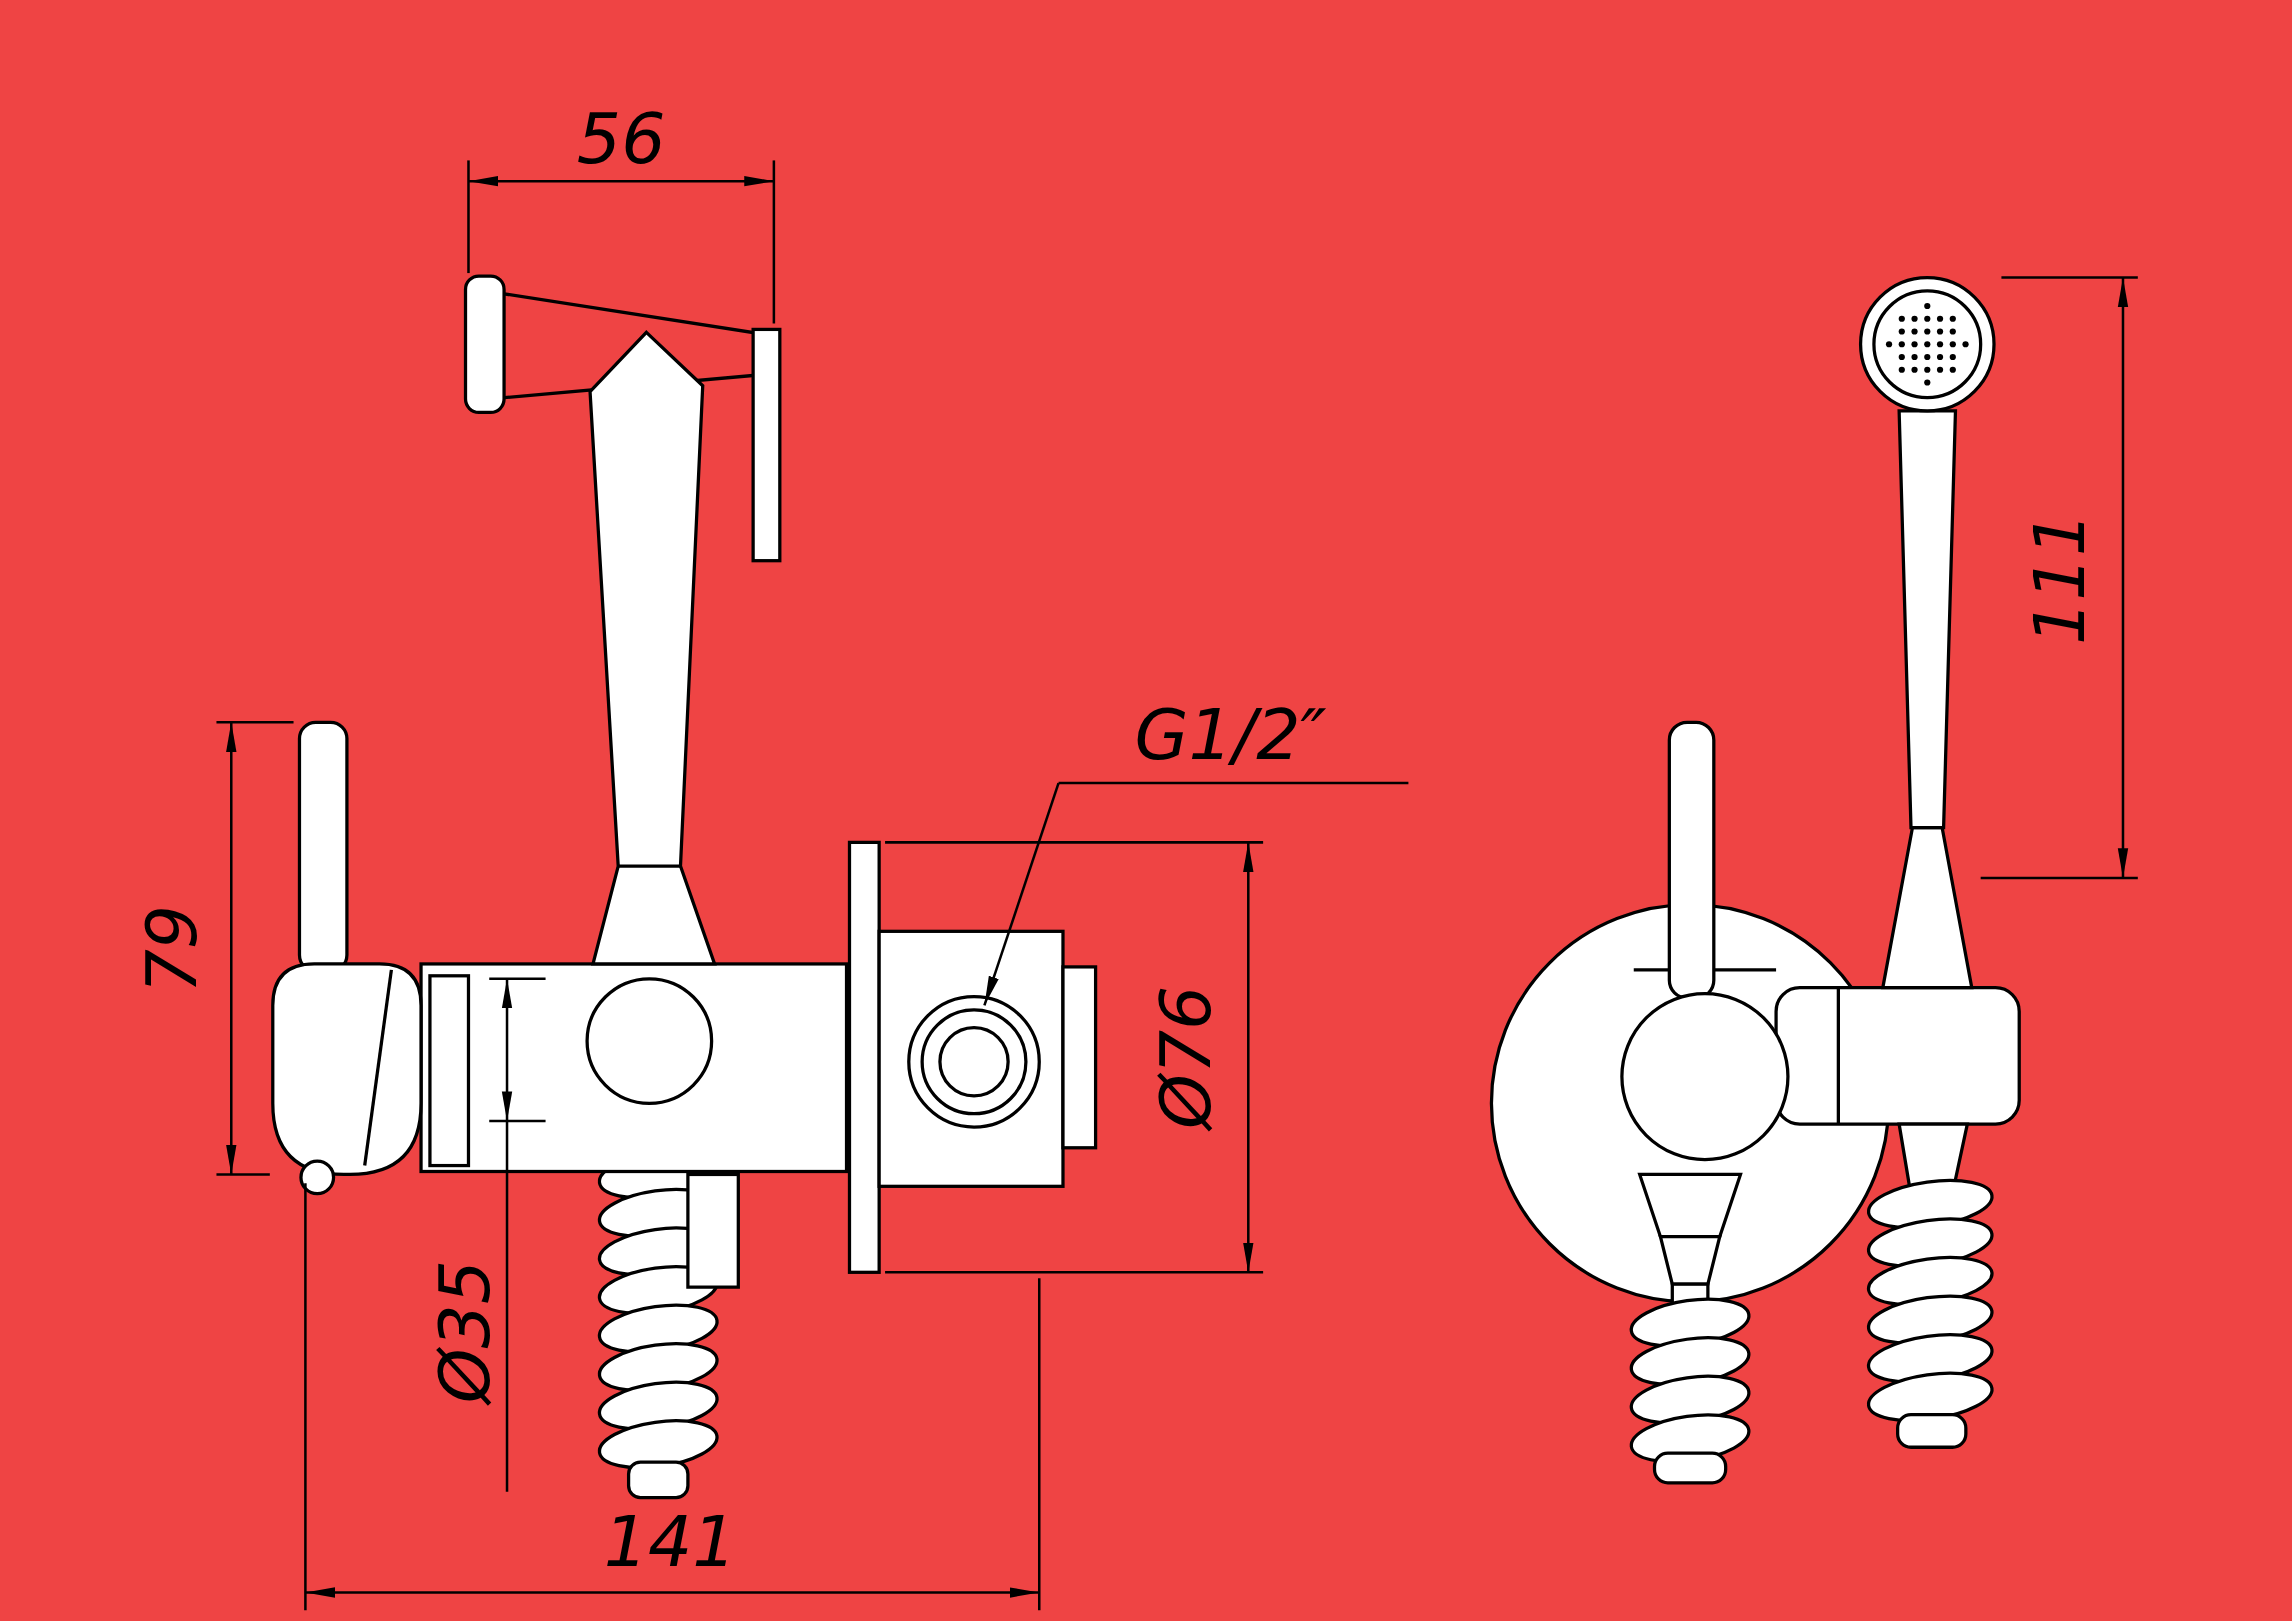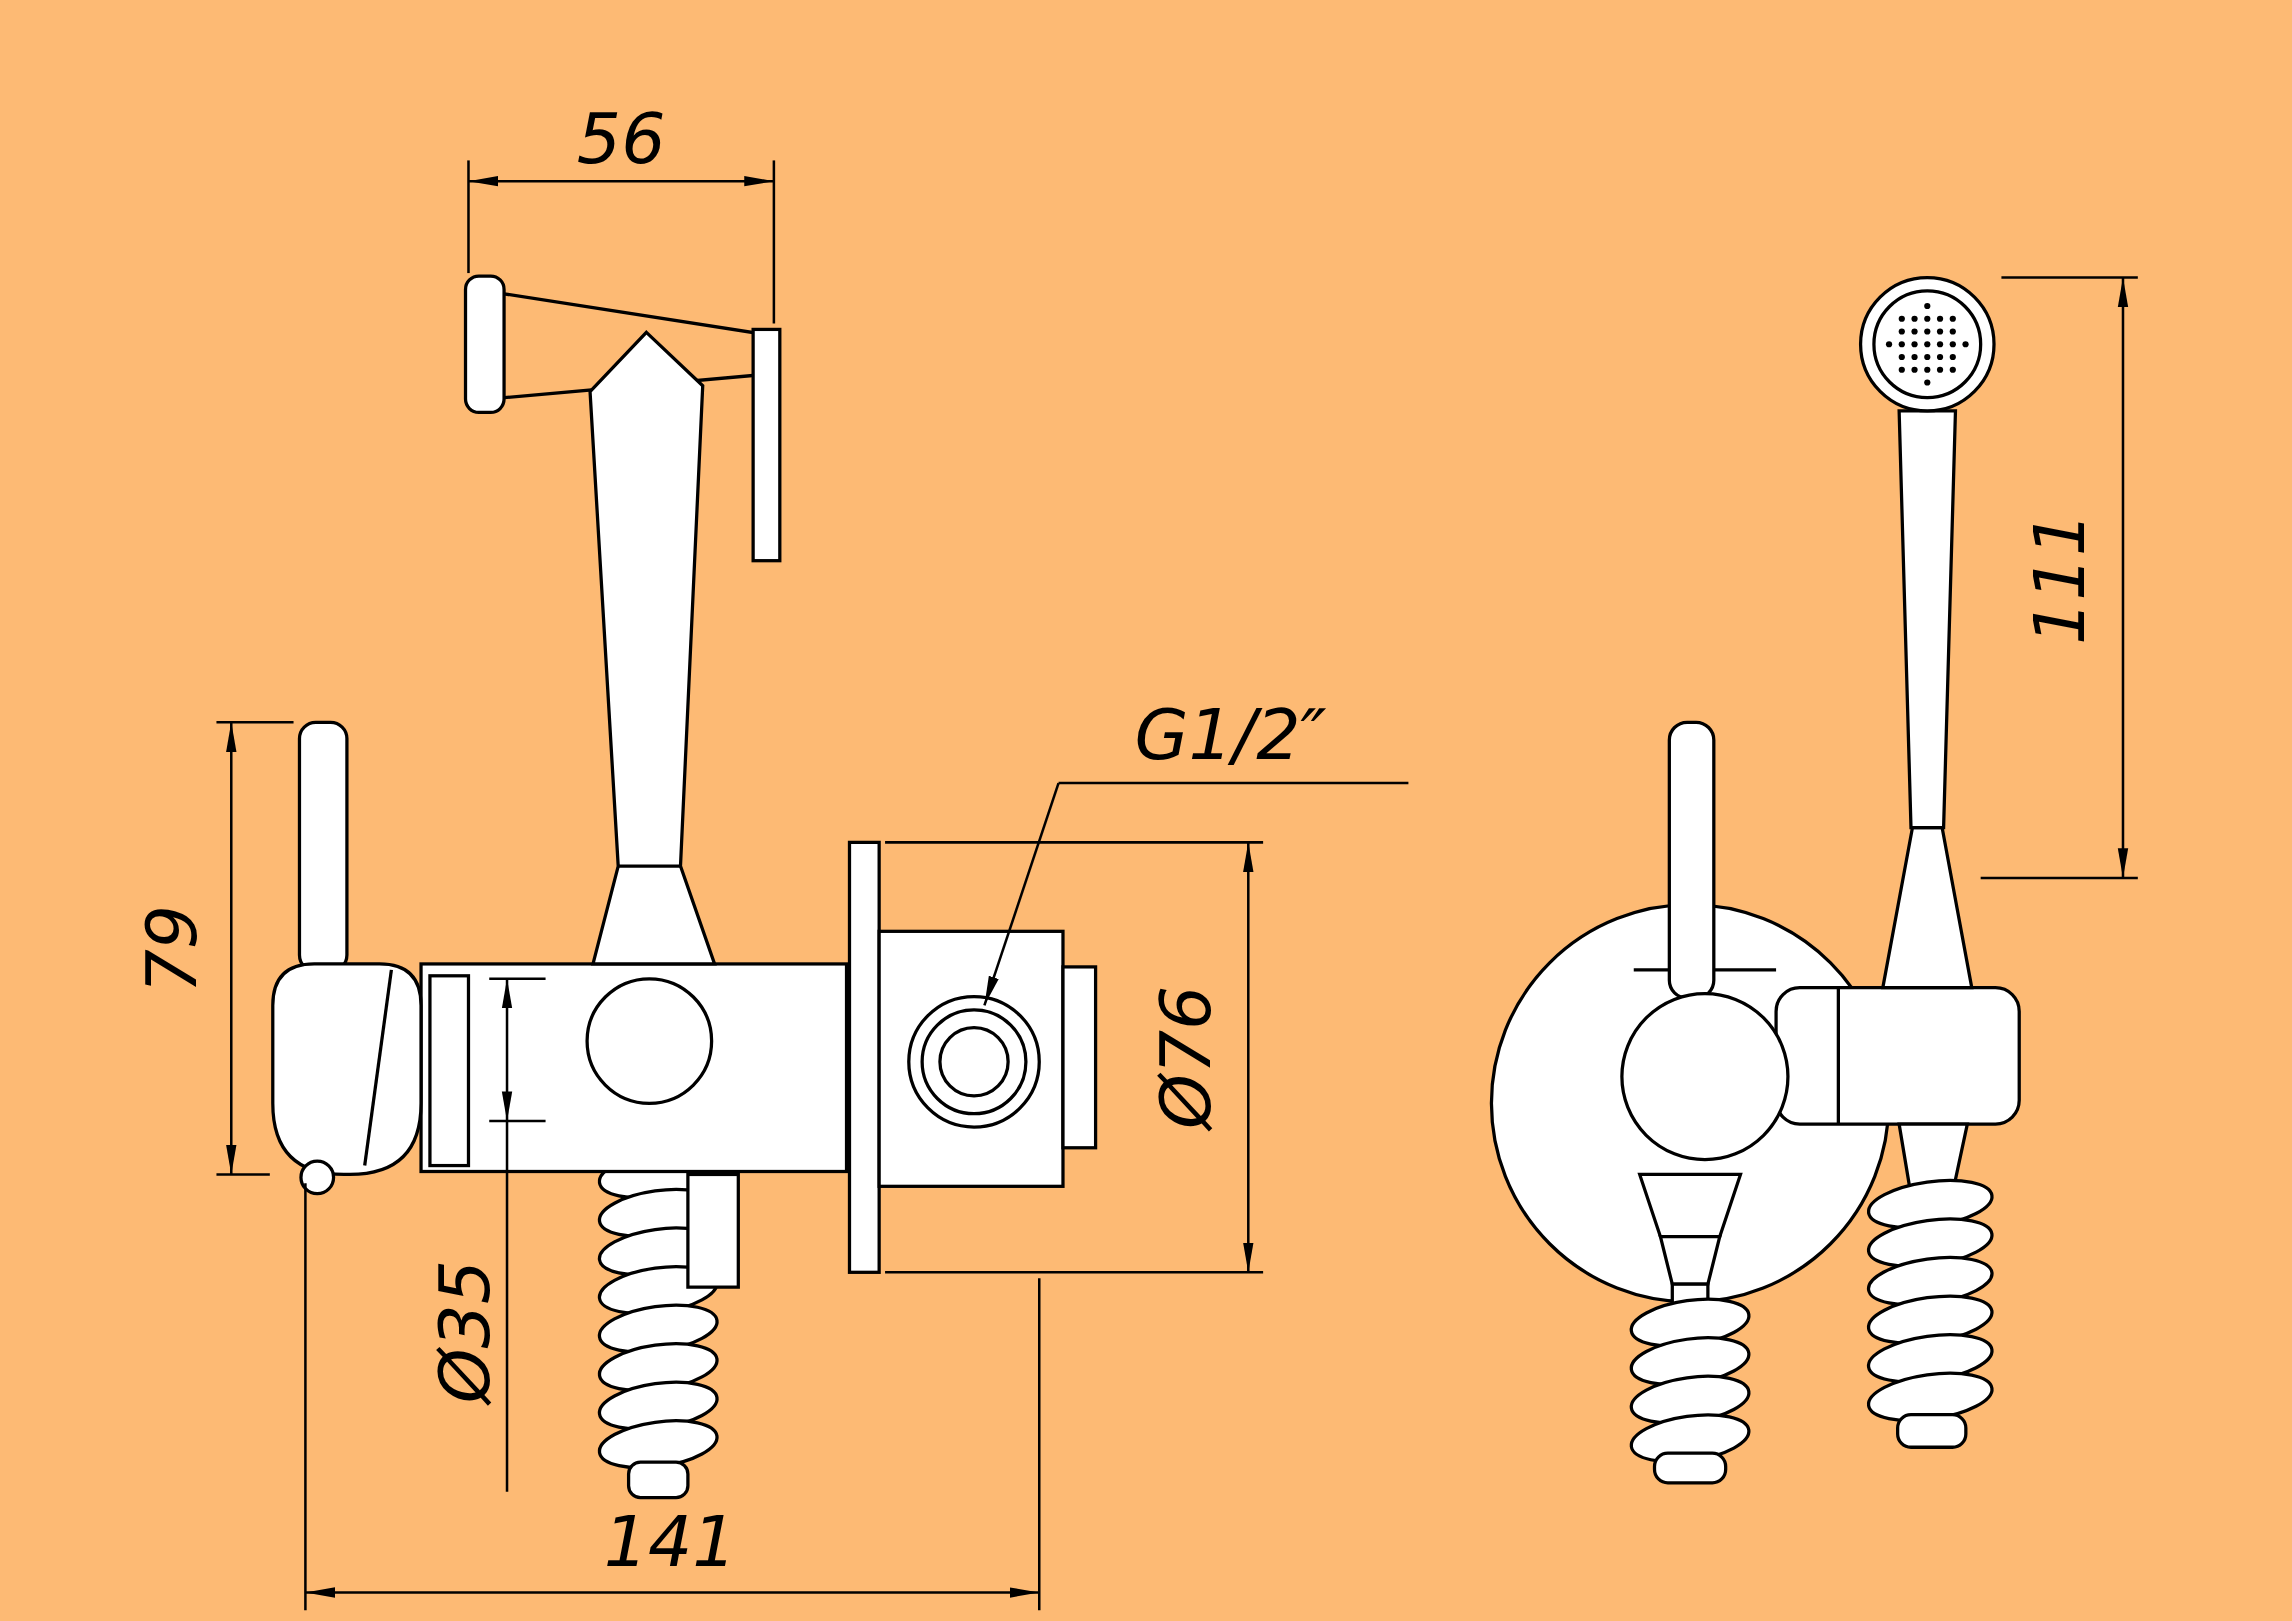--- a/index.html
+++ b/index.html
@@ -1,17 +1,17 @@
 <!DOCTYPE html>
 <html><head>
 <meta charset="utf-8">
 <style>
   html,body{height:100%;}
   body{margin:0;background:#ffffff;}
-  .canvas{width:100vw;height:100vh;background:#fdba74;}
+  .canvas{width:100vw;height:100vh;background:#ef4444;}
   svg{display:block;width:100%;height:100%;}
   .shape{fill:#ffffff;stroke:#000000;stroke-width:2.2;}
   .ln{fill:none;stroke:#000000;stroke-width:2.2;}
   .dim{fill:none;stroke:#000000;stroke-width:1.7;}
   .dimtext{font-family:"DejaVu Sans",sans-serif;font-style:italic;font-size:47px;fill:#000000;}
 </style>
 </head>
 <body>
 
 <div class="canvas">

